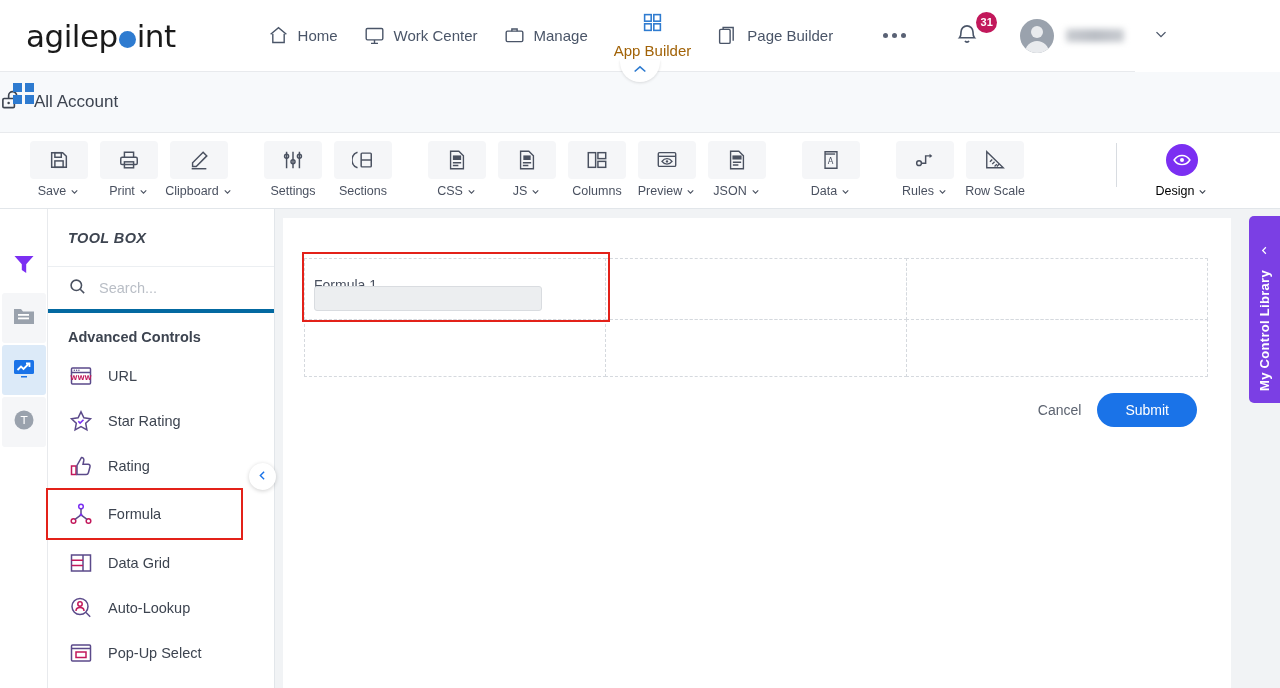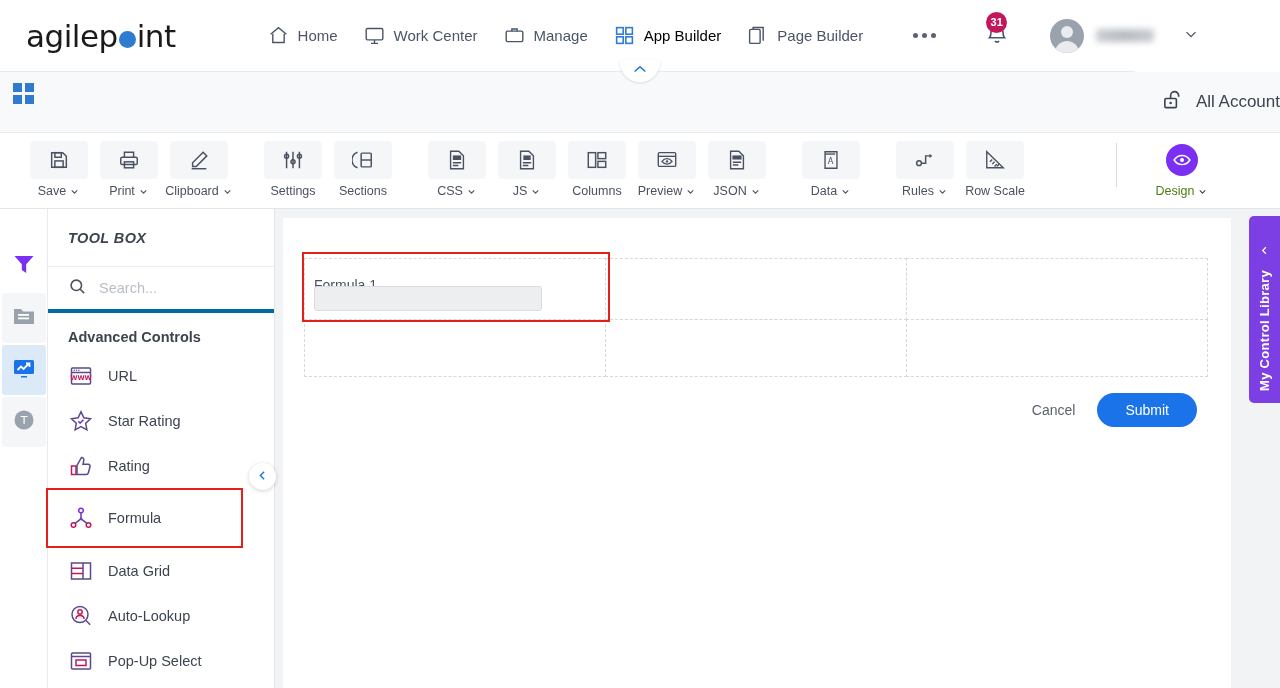--- a/index.html
+++ b/index.html
@@ -24,31 +24,31 @@
   }
   .logo .dot {
     display: inline-block; width: 17px; height: 17px; border-radius: 50%;
     background: #2e7bd0; margin: 8px 1px 0 1px;
   }
   .nav { display: flex; margin-left: 92px; gap: 26px; }
   .nav-item {
     display: flex; align-items: center; gap: 9px;
     font-size: 15px; color: #4a5568; cursor: pointer; white-space: nowrap;
   }
-  .nav-item.active { color: #000000; }
+  .nav-item.active { color: #a16207; flex-direction: column; }
   .nav-item svg { display: block; }
   .dots-btn {
     display: flex; gap: 4px; align-items: center; margin-left: 16px;
     cursor: pointer; padding: 8px;
   }
   .dots-btn i { width: 5px; height: 5px; border-radius: 50%; background: #5a6275; display:block; }
   .hdr-divider { width: 1px; height: 34px; background: #dfe3e8; margin-left: 18px; }
   .bell-wrap { position: relative; margin-left: 22px; cursor: pointer; }
   .badge {
-    position: absolute; top: -9px; left: 2px;
+    position: absolute; top: -9px; left: 22px;
     min-width: 21px; height: 21px; border-radius: 50%;
     background: #c2185b; color: #fff; font-size: 11px; font-weight: 700;
     display: flex; align-items: center; justify-content: center; padding: 0 4px;
   }
   .avatar-wrap { display: flex; align-items: center; margin-left: 22px; cursor: pointer; }
   .avatar {
     width: 34px; height: 34px; border-radius: 50%; background: #9aa2ad;
     position: relative; overflow: hidden;
   }
   .avatar::before {
@@ -63,21 +63,21 @@
     margin-left: 12px; width: 58px; height: 13px; border-radius: 2px;
     background: linear-gradient(90deg,#c9ccd1,#b9bdc4,#c9ccd1);
     filter: blur(3px); color: transparent; font-size: 12px; overflow: hidden;
   }
   .caret-down { margin-left: 28px; cursor: pointer; }
 
   
   .sub-header {
     position: absolute; top: 72px; left: 0; width: 1280px; height: 61px;
     background: #f7f9fb; border-bottom: 1px solid #e8eaed;
-    display: flex; align-items: center; justify-content: flex-end;
+    display: flex; align-items: center; justify-content: flex-start;
   }
   .grid-blue {
     position: absolute; left: 13px; top: 11px;
     display: grid; grid-template-columns: 9px 9px; grid-gap: 3px; cursor: pointer;
   }
   .grid-blue i { width: 9px; height: 9px; background: #2e7bd0; display:block; }
   .collapse-chip {
     position: absolute; top: -12px; left: 50%; transform: translateX(-50%);
     width: 40px; height: 22px; background: #fff; border-radius: 0 0 20px 20px;
     box-shadow: 0 1px 3px rgba(0,0,0,.12);
@@ -103,21 +103,21 @@
     width: 58px; height: 38px; background: #f5f6f8; border-radius: 4px;
     display: flex; align-items: center; justify-content: center; margin-bottom: 5px;
   }
   .tb-lbl {
     font-size: 12.5px; color: #4a5160; display: flex; align-items: center; gap: 3px;
     white-space: nowrap;
   }
   .tb-sep { width: 1px; height: 44px; background: #d8dce1; margin: 4px 0 0 0; }
   .tb-gap { width: 24px; }
   .tb-btn.design .tb-ico { background: transparent; }
-  .tb-btn.design .tb-lbl { color: #4d7c0f; }
+  .tb-btn.design .tb-lbl { color: #000000; }
   .purple-circle {
     width: 32px; height: 32px; border-radius: 50%; background: #7b2ff2;
     display: flex; align-items: center; justify-content: center;
   }
 
   
   .rail {
     position: absolute; top: 209px; left: 0; width: 48px; height: 479px;
     background: #ffffff; border-right: 1px solid #e8eaed;
     display: flex; flex-direction: column; align-items: center; padding-top: 32px;
@@ -151,21 +151,21 @@
   .tbx-search input::placeholder { color: #b9bec6; }
   .tbx-section {
     padding: 16px 8px 8px 20px; font-size: 14.5px; font-weight: 700; color: #3d4450;
   }
   .tbx-item {
     height: 45px; display: flex; align-items: center; gap: 14px; padding-left: 20px;
     cursor: pointer; font-size: 14.5px; color: #3d4450; position: relative;
   }
   .tbx-item.highlight {
     border: 2.5px solid #e32119; margin: 0 -2px 0 -2px; 
-    width: 197px; height: 60px;
+    width: 197px; height: 52px;
   }
   .tbx-ico { width: 26px; display: flex; align-items: center; justify-content: center; }
   .collapse-left {
     position: absolute; left: 249px; top: 463px; width: 27px; height: 27px;
     border-radius: 50%; background: #ffffff; box-shadow: 0 1px 4px rgba(0,0,0,.18);
     display: flex; align-items: center; justify-content: center; cursor: pointer; z-index: 6;
   }
 
   
   .canvas-bg {
@@ -187,21 +187,21 @@
   }
   .field-input {
     position: absolute; top: 68px; left: 31px; width: 228px; height: 25px;
     background: #eceef0; border: 1px solid #d9dce0; border-radius: 3px;
   }
   .red-box {
     position: absolute; top: 34px; left: 19px; width: 308px; height: 70px;
     border: 2.5px solid #e32119; pointer-events: none;
   }
   .btn-row {
-    position: absolute; top: 175px; right: 34px; display: flex; align-items: center; gap: 22px;
+    position: absolute; top: 175px; right: 34px; display: flex; align-items: center; gap: 16px;
   }
   .btn-cancel {
     font-size: 14px; color: #5c6370; cursor: pointer; background: none; border: none;
     font-family: "Liberation Sans", sans-serif;
   }
   .btn-submit {
     background: #1a73e8; color: #fff; border: none; border-radius: 18px;
     padding: 9px 28px; font-size: 14px; cursor: pointer;
     font-family: "Liberation Sans", sans-serif;
   }

